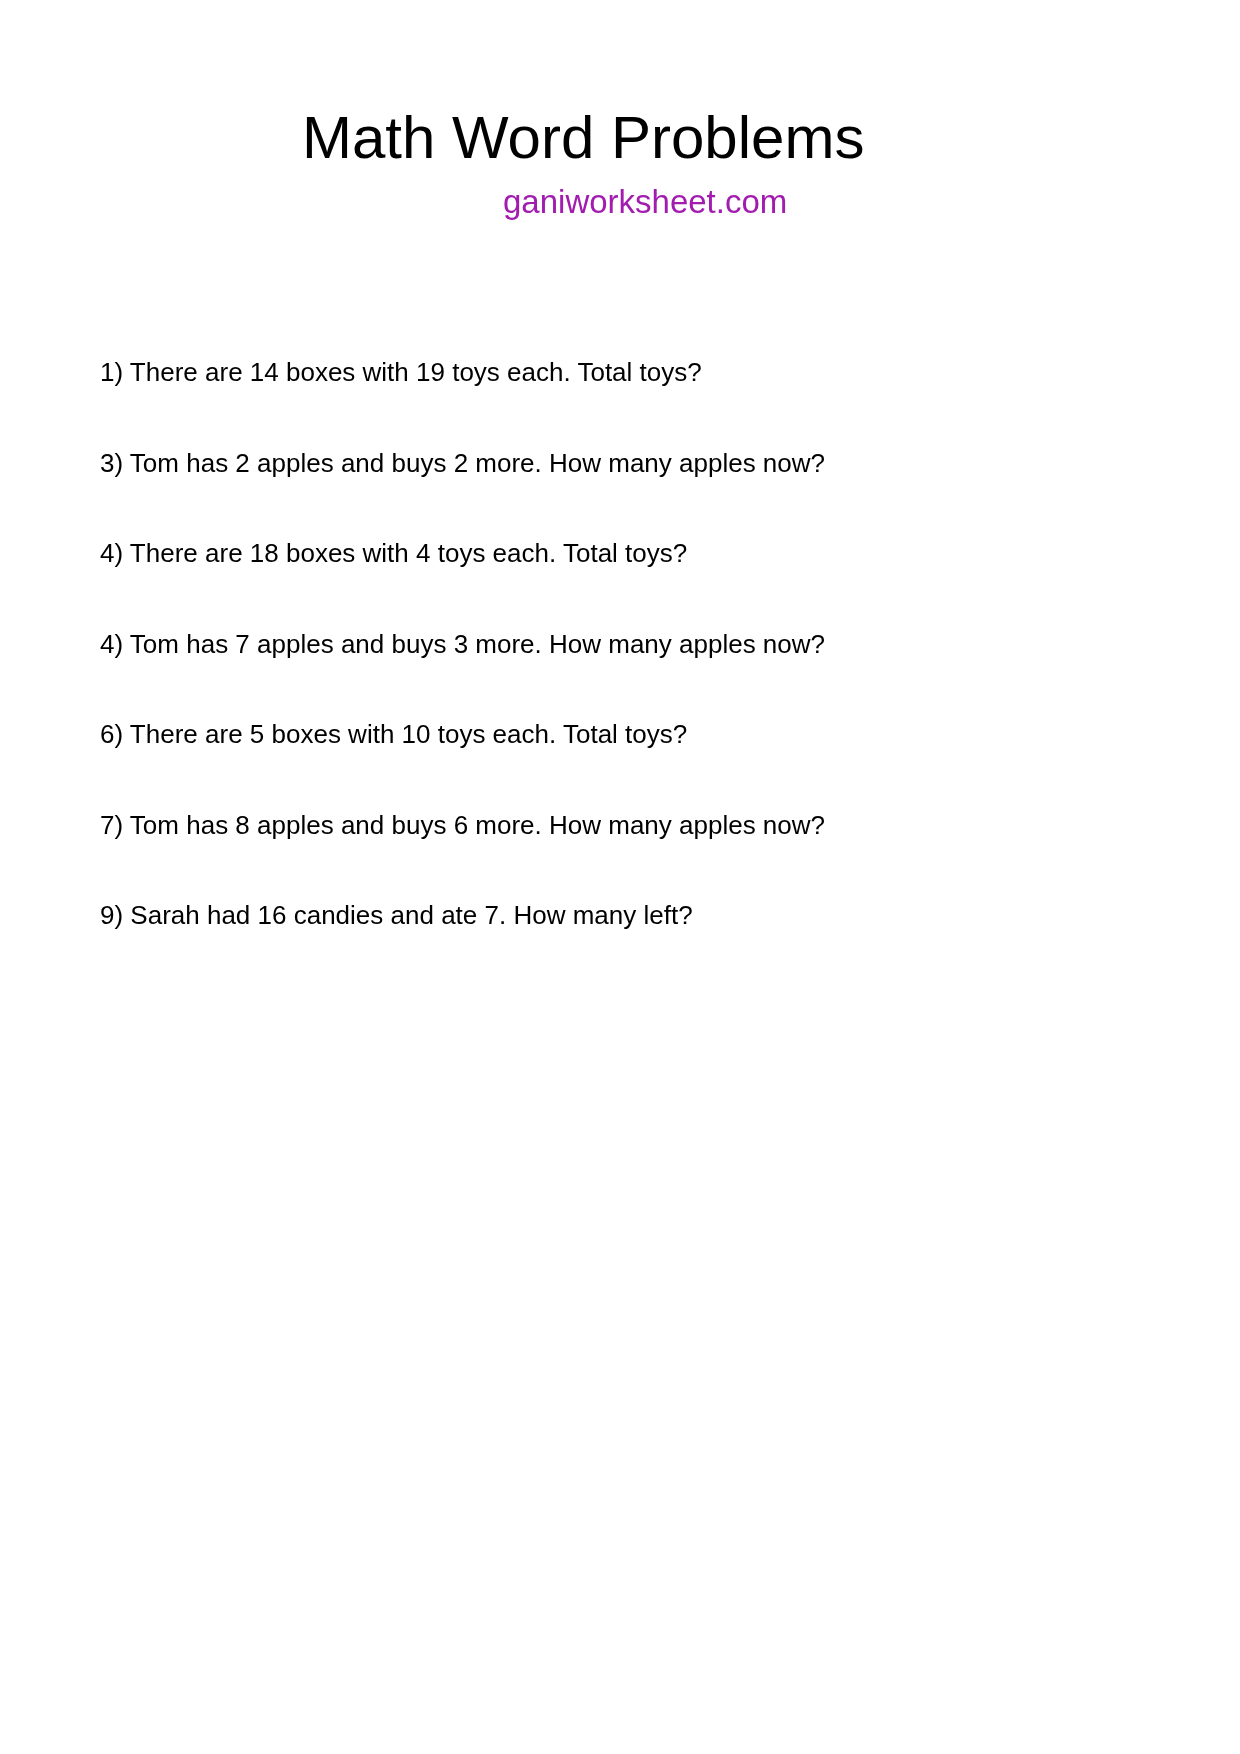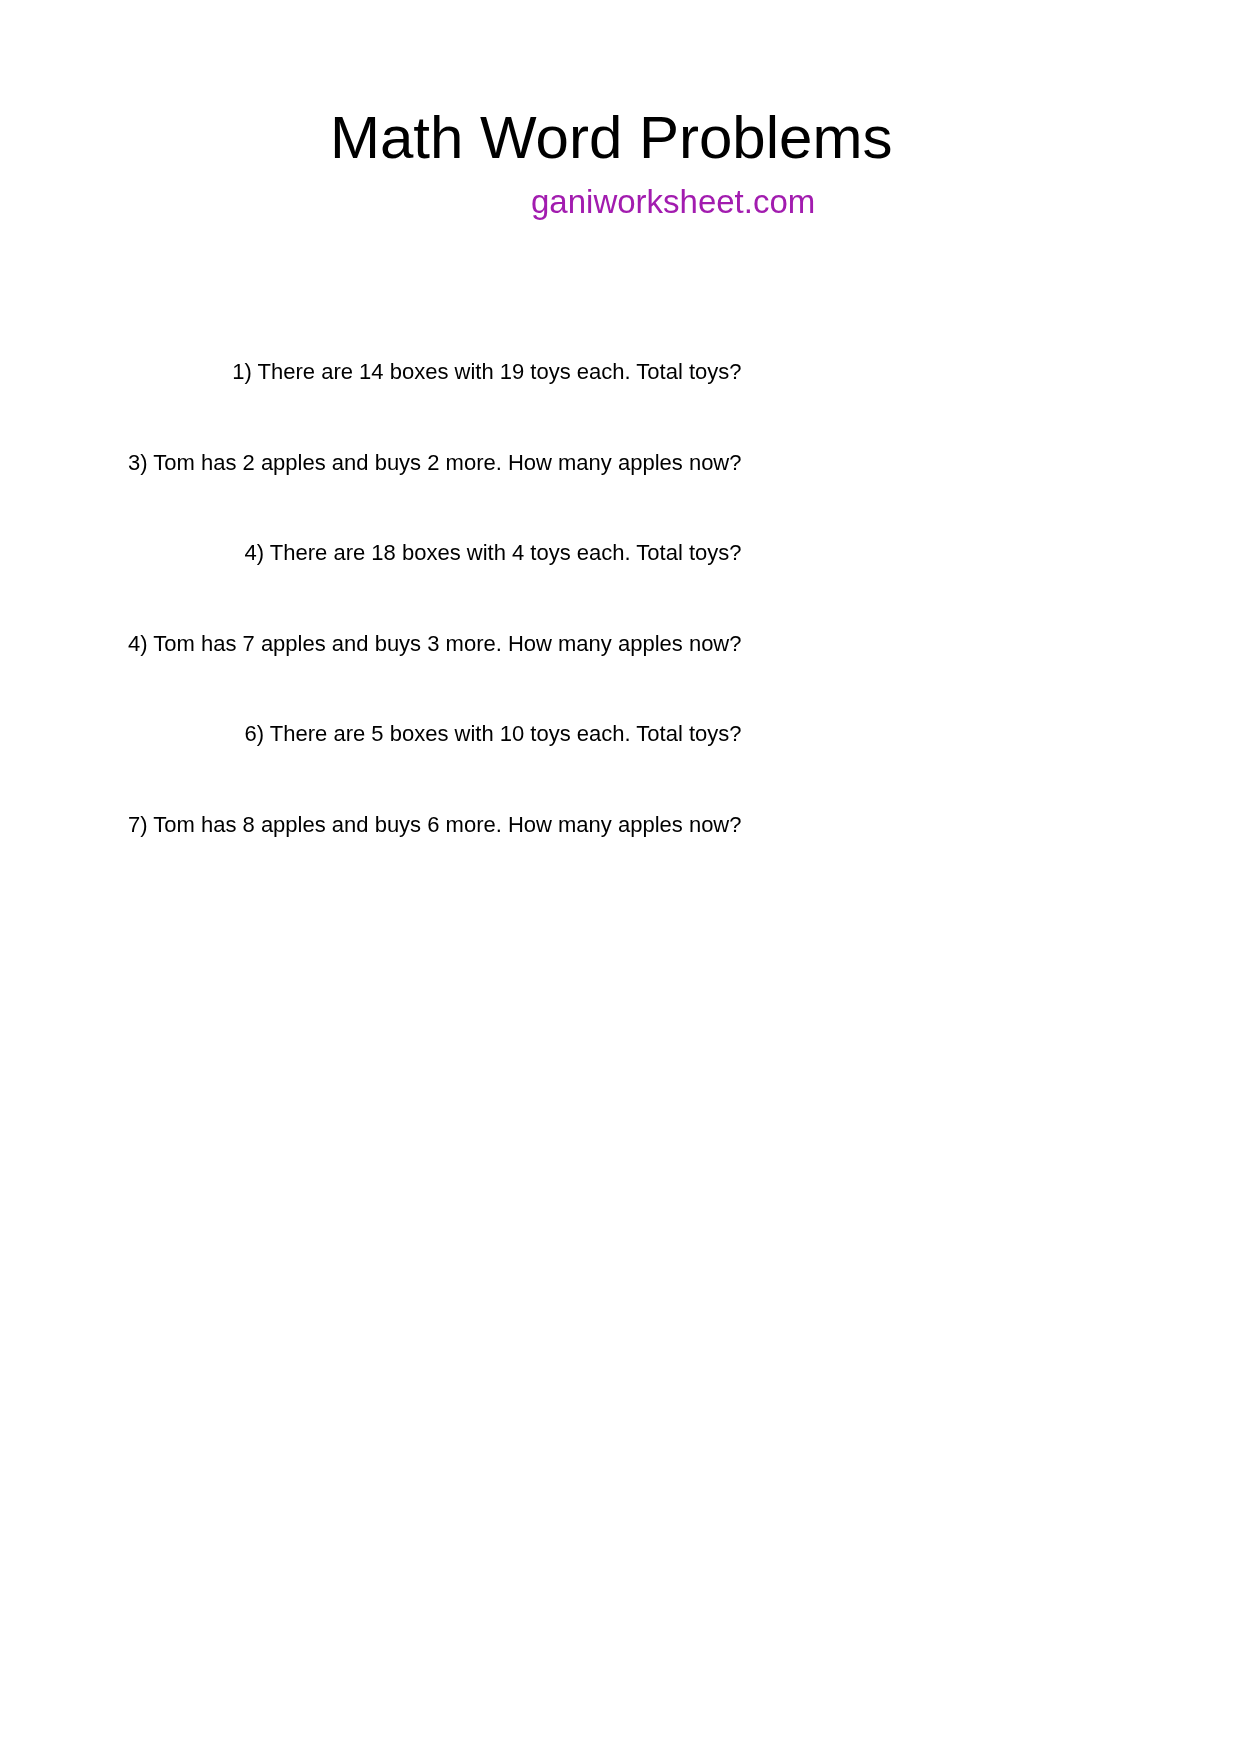--- a/index.html
+++ b/index.html
@@ -14,21 +14,20 @@
     overflow: hidden;
     font-family: "Liberation Sans", sans-serif;
     color: #000000;
   }
   .page {
     position: absolute;
     left: 0; top: 0;
     width: 988px;
     height: 1754px;
     background: #ffffff;
-    margin-left: 28px;
   }
   .title {
     position: absolute;
     left: 302px;
     top: 98px;
     font-size: 60px;
     line-height: 80px;
     white-space: nowrap;
     color: #000000;
   }
@@ -43,37 +42,37 @@
   }
   .problems {
     position: absolute;
     left: 100px;
     top: 352px;
     margin: 0;
     padding: 0;
     list-style: none;
   }
   .problem {
-    font-size: 22px;
+    font-size: 26px;
     line-height: 40px;
     height: 40px;
     margin: 0 0 50.5px 0;
     white-space: nowrap;
     color: #000000;
-    text-align: right;
   }
 </style>
 </head>
 <body>
 
 <div class="page">
   <div class="title">Math Word Problems</div>
   <div class="subtitle">ganiworksheet.com</div>
 
   <ol class="problems">
     <li class="problem">1) There are 14 boxes with 19 toys each. Total toys?</li>
     <li class="problem">3) Tom has 2 apples and buys 2 more. How many apples now?</li>
     <li class="problem">4) There are 18 boxes with 4 toys each. Total toys?</li>
     <li class="problem">4) Tom has 7 apples and buys 3 more. How many apples now?</li>
     <li class="problem">6) There are 5 boxes with 10 toys each. Total toys?</li>
     <li class="problem">7) Tom has 8 apples and buys 6 more. How many apples now?</li>
+    <li class="problem">9) Sarah had 16 candies and ate 7. How many left?</li>
   </ol>
 </div>
 
 </body></html>

